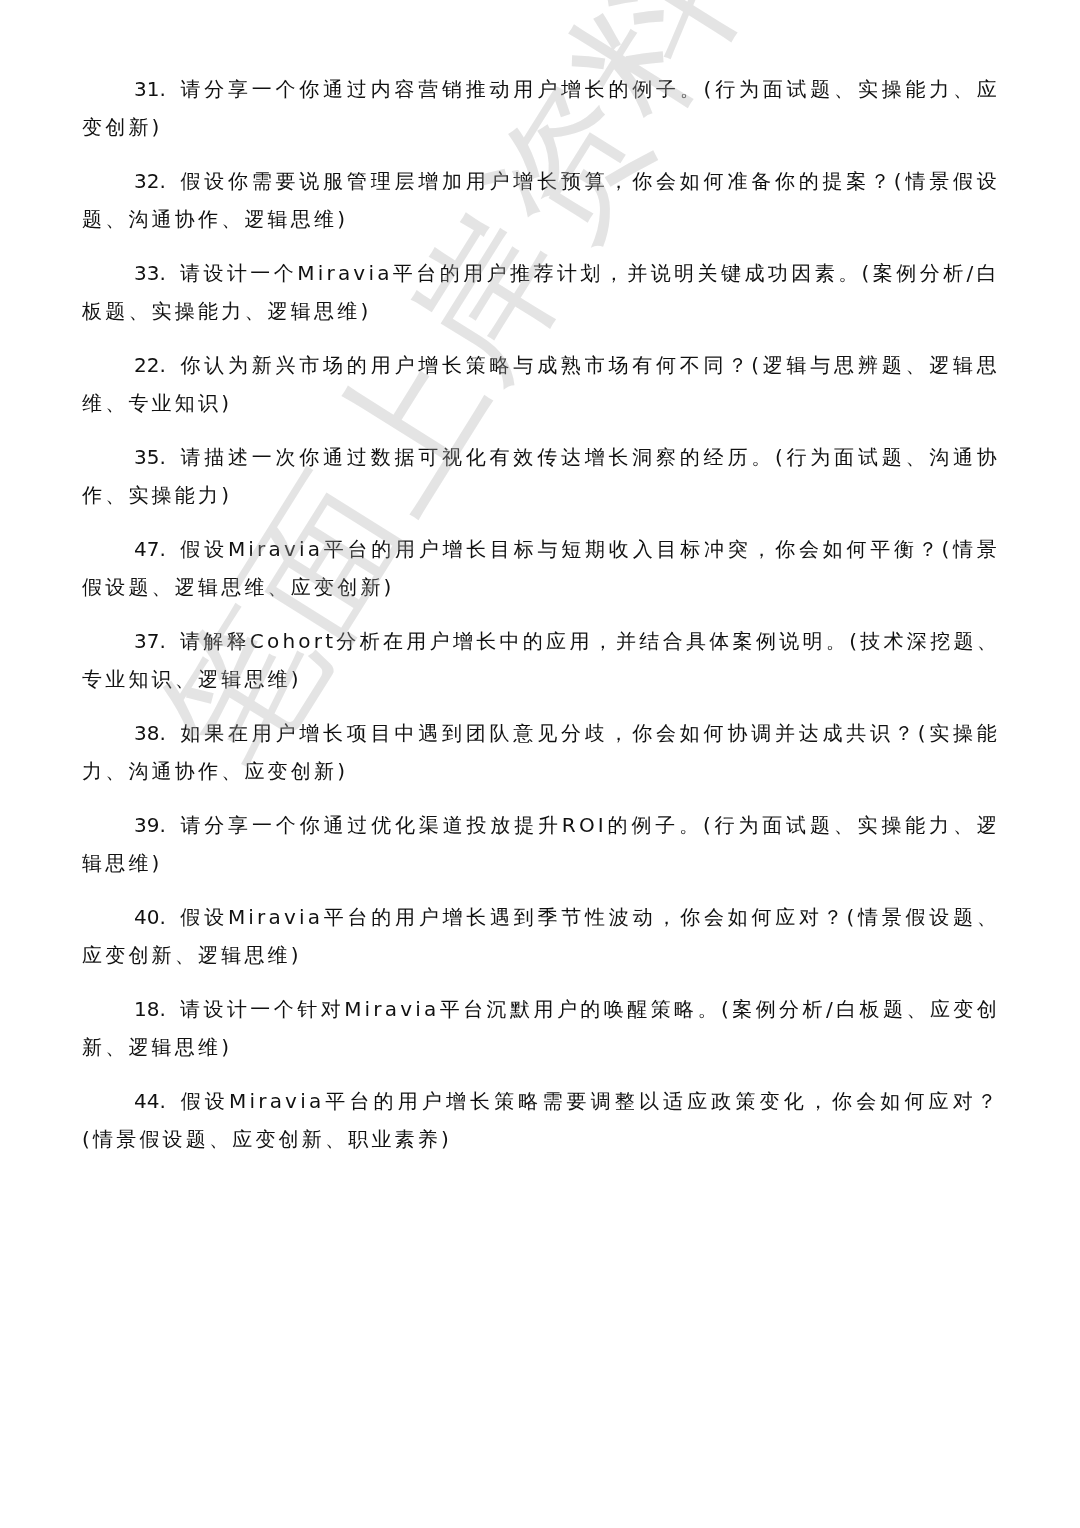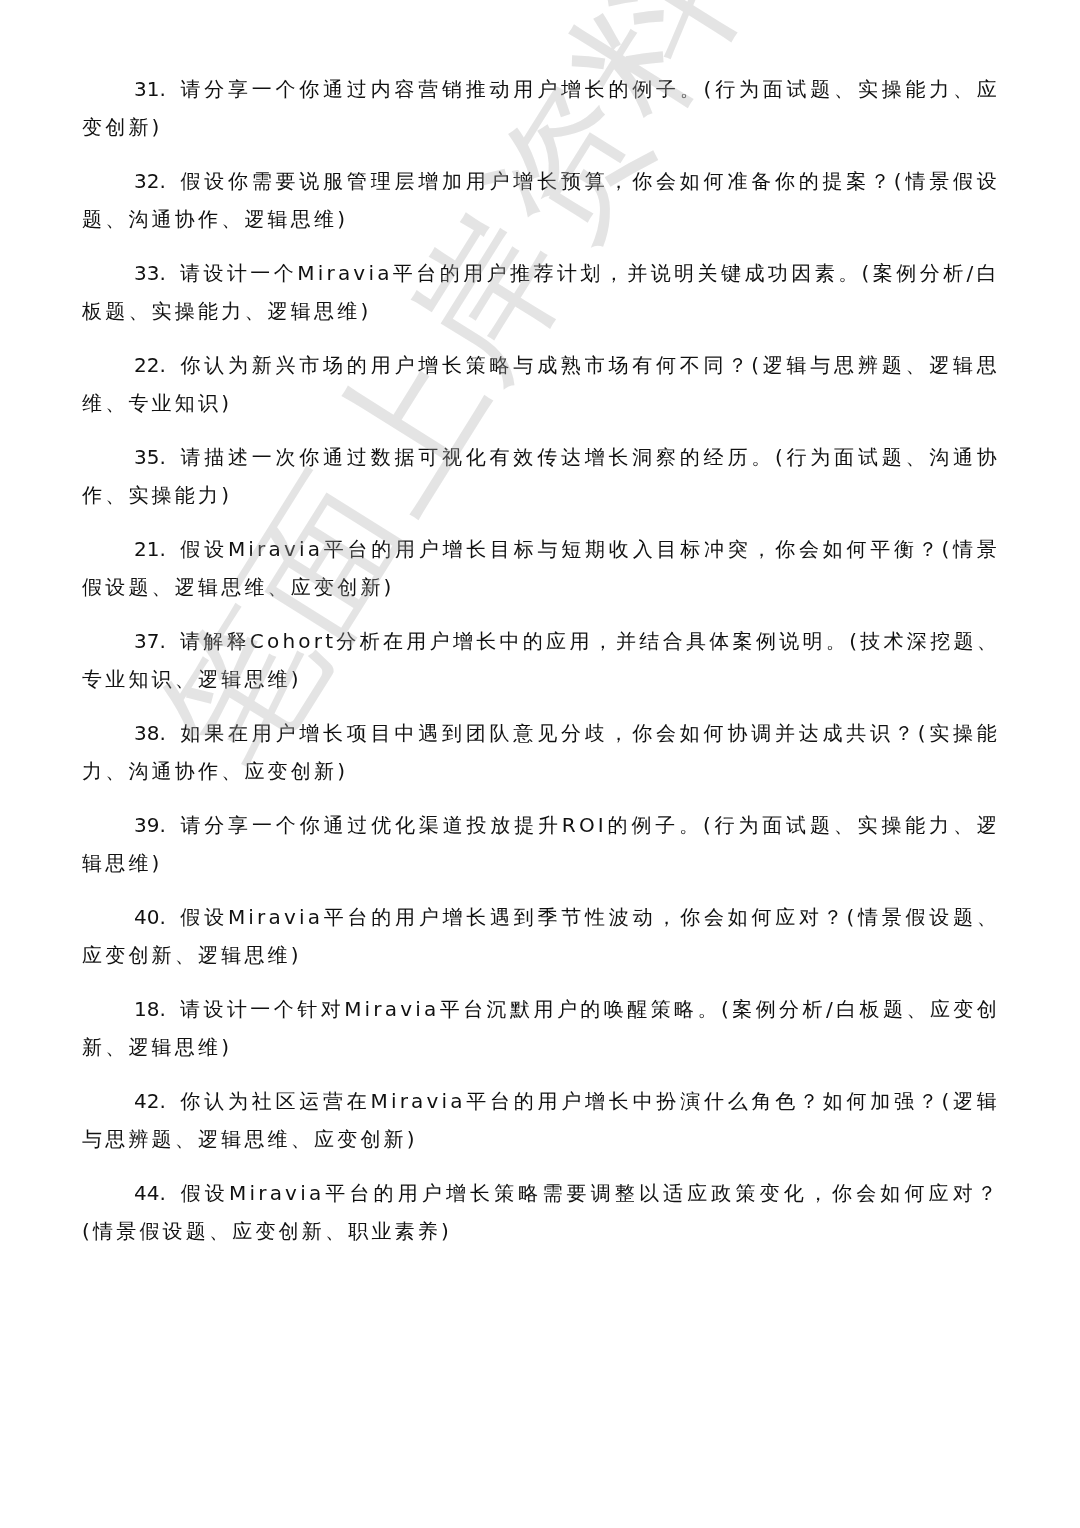--- a/index.html
+++ b/index.html
@@ -37,23 +37,22 @@
   </style>
 </head>
 <body>
 
 <div class="page">
   <p class="question"><span class="num">31.</span><span>请分享一个你通过内容营销推动用户增长的例子。(行为面试题、实操能力、应变创新)</span></p>
   <p class="question"><span class="num">32.</span><span>假设你需要说服管理层增加用户增长预算，你会如何准备你的提案？(情景假设题、沟通协作、逻辑思维)</span></p>
   <p class="question"><span class="num">33.</span><span>请设计一个Miravia平台的用户推荐计划，并说明关键成功因素。(案例分析/白板题、实操能力、逻辑思维)</span></p>
   <p class="question"><span class="num">22.</span><span>你认为新兴市场的用户增长策略与成熟市场有何不同？(逻辑与思辨题、逻辑思维、专业知识)</span></p>
   <p class="question"><span class="num">35.</span><span>请描述一次你通过数据可视化有效传达增长洞察的经历。(行为面试题、沟通协作、实操能力)</span></p>
-  <p class="question"><span class="num">21.</span><span>假设Miravia平台的用户增长目标与短期收入目标冲突，你会如何平衡？(情景假设题、逻辑思维、应变创新)</span></p>
+  <p class="question"><span class="num">47.</span><span>假设Miravia平台的用户增长目标与短期收入目标冲突，你会如何平衡？(情景假设题、逻辑思维、应变创新)</span></p>
   <p class="question"><span class="num">37.</span><span>请解释Cohort分析在用户增长中的应用，并结合具体案例说明。(技术深挖题、专业知识、逻辑思维)</span></p>
   <p class="question"><span class="num">38.</span><span>如果在用户增长项目中遇到团队意见分歧，你会如何协调并达成共识？(实操能力、沟通协作、应变创新)</span></p>
   <p class="question"><span class="num">39.</span><span>请分享一个你通过优化渠道投放提升ROI的例子。(行为面试题、实操能力、逻辑思维)</span></p>
   <p class="question"><span class="num">40.</span><span>假设Miravia平台的用户增长遇到季节性波动，你会如何应对？(情景假设题、应变创新、逻辑思维)</span></p>
   <p class="question"><span class="num">18.</span><span>请设计一个针对Miravia平台沉默用户的唤醒策略。(案例分析/白板题、应变创新、逻辑思维)</span></p>
-  <p class="question"><span class="num">42.</span><span>你认为社区运营在Miravia平台的用户增长中扮演什么角色？如何加强？(逻辑与思辨题、逻辑思维、应变创新)</span></p>
   <p class="question"><span class="num">44.</span><span>假设Miravia平台的用户增长策略需要调整以适应政策变化，你会如何应对？(情景假设题、应变创新、职业素养)</span></p>
 </div>
 
 <div class="watermark">笔面上岸资料库</div>
 
 </body></html>

